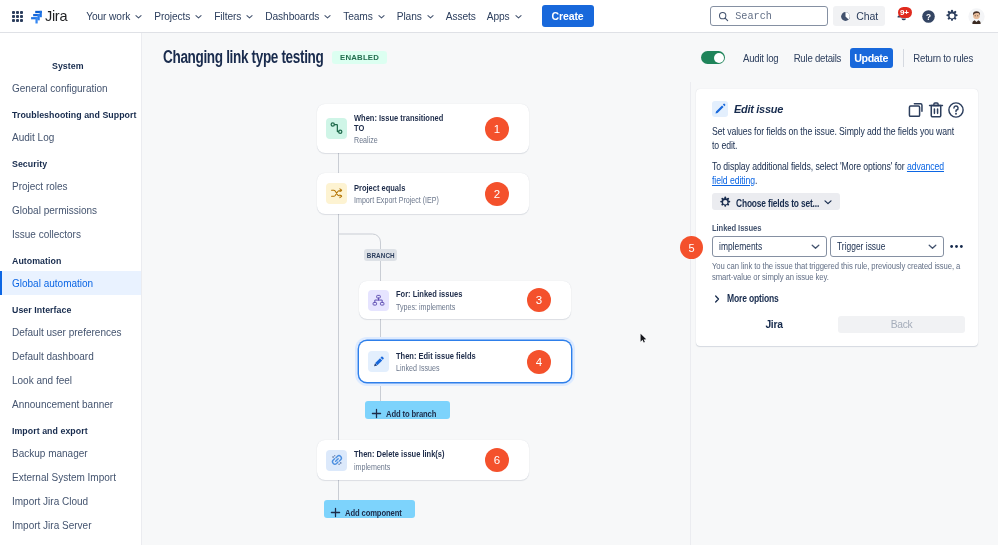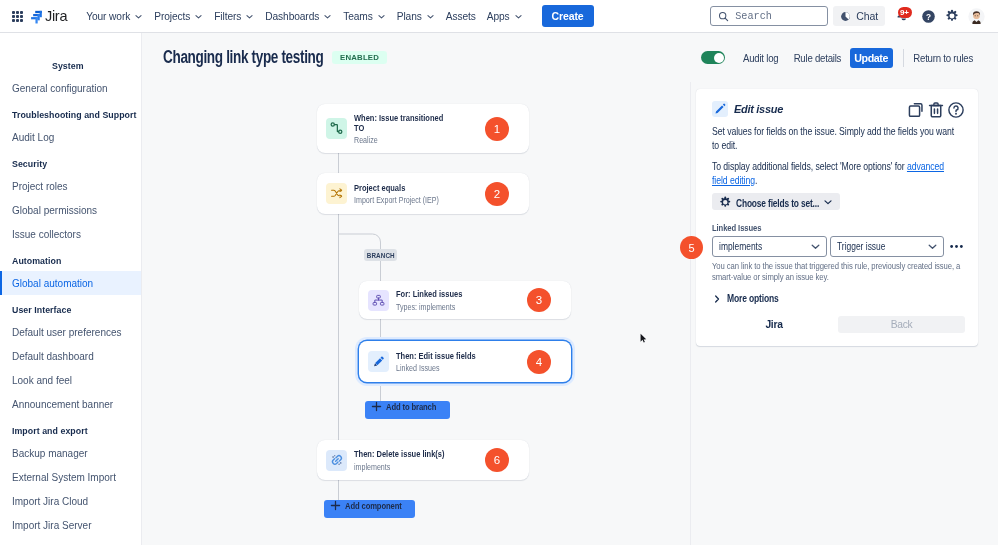--- a/index.html
+++ b/index.html
@@ -63,22 +63,22 @@
   .n-title { font-size:9.5px; font-weight:700; color:#1D2B49; line-height:10.6px; letter-spacing:0px;
              transform:scaleX(0.79); transform-origin:left center; white-space:nowrap;}
   .n-sub { font-size:9px; color:#6B778C; line-height:10.5px; margin-top:1.5px; letter-spacing:0px;
            transform:scaleX(0.79); transform-origin:left center; white-space:nowrap;}
   .n-badge { width:24px;height:24px;border-radius:50%;background:#F4512C;color:#fff;font-size:11.5px;font-weight:400;
              display:flex;align-items:center;justify-content:center; flex:0 0 24px;}
   .branch-tag { position:absolute; background:#DDE1E6; color:#2C3E5D; font-size:7.6px; font-weight:700; letter-spacing:0.1px;
                 padding:0; border-radius:3px; width:33px; height:12px; display:flex; align-items:center;
                 justify-content:center; overflow:hidden; z-index:3;}
   .branch-tag > span { white-space:nowrap; transform:scaleX(0.83); display:inline-block; }
-  .addbtn { position:absolute; background:#3b82f6; color:#1D2B49; font-size:9.8px; font-weight:700; letter-spacing:-0.15px;
-            border-radius:3px; padding:0 7px 0 6px; height:18px; display:flex; align-items:flex-start; gap:4px;}
+  .addbtn { position:absolute; background:#7dd3fc; color:#1D2B49; font-size:9.8px; font-weight:700; letter-spacing:-0.15px;
+            border-radius:3px; padding:0 7px 0 6px; height:18px; display:flex; align-items:flex-end; gap:4px;}
   .addbtn svg { flex:0 0 11px; width:11px; height:11px;}
   .addbtn span { transform:scaleX(0.78); transform-origin:left center; white-space:nowrap; display:inline-block; flex:1;}
 
   
   #panelbadge { position:absolute; left:-11px; top:154px; width:23px; height:23px; border-radius:50%;
                 background:#F4512C; color:#fff; font-size:11px; display:flex; align-items:center; justify-content:center; z-index:5;}
   #panel { position:absolute; left:5px; top:7px; width:282px; background:#fff; border-radius:4px;
            box-shadow:0 1px 1px rgba(9,30,66,0.13), 0 0 1px rgba(9,30,66,0.15); padding:10px 16px 12px 16px;}
   .p-head { display:flex; align-items:center; margin-bottom:6px; height:20px;font-style:italic;}
   .p-ico { width:16px; height:16px; border-radius:3px; background:#E3EFFD; display:flex;align-items:center;justify-content:center;}

